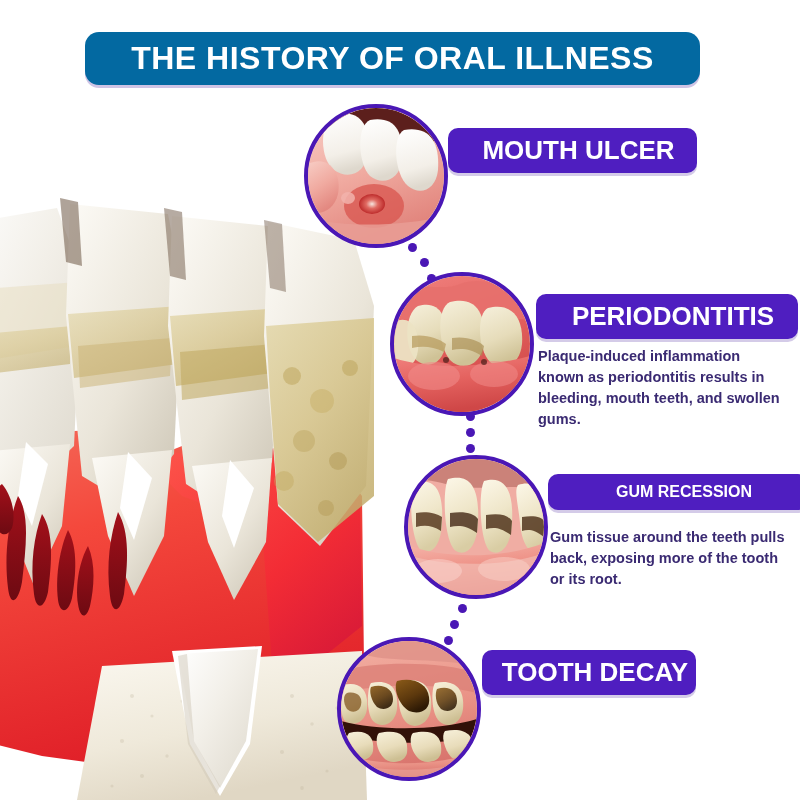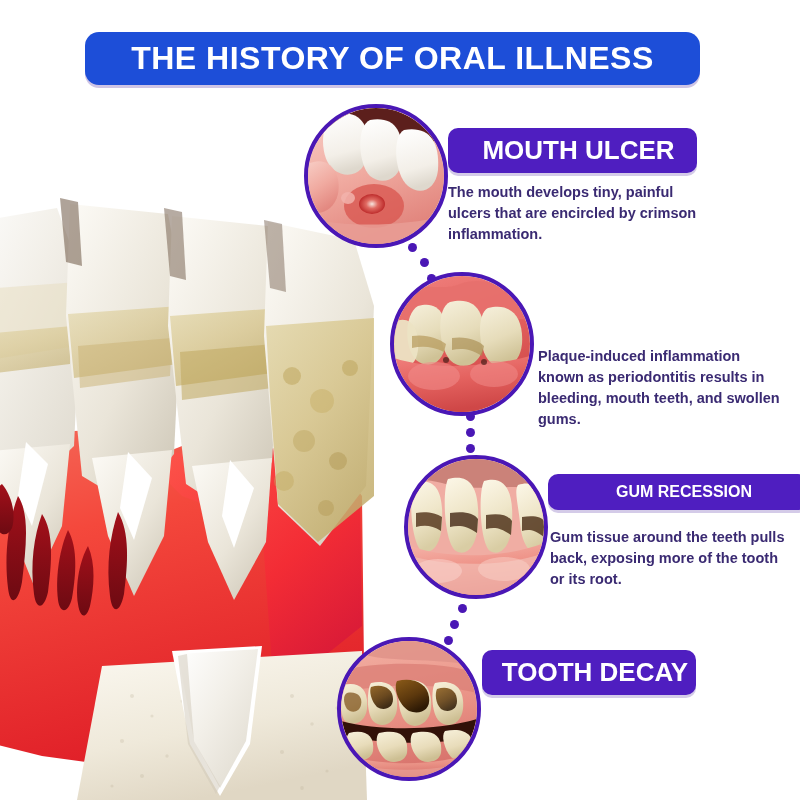--- a/index.html
+++ b/index.html
@@ -4,21 +4,21 @@
 <style>
   html,body{margin:0;padding:0;background:#ffffff;}
   body{width:800px;height:800px;position:relative;overflow:hidden;
        font-family:"Liberation Sans","DejaVu Sans",sans-serif;}
 
   #canvas{position:absolute;left:0;top:0;width:800px;height:800px;background:#fff;}
 
   
   .title-banner{
     position:absolute;left:85px;top:32px;width:615px;height:53px;
-    background:#1d4ed8;border-radius:14px 14px 14px 14px;
+    background:#0369a1;border-radius:14px 14px 14px 14px;
     box-shadow:0 3px 0 rgba(60,20,150,.25);
   }
   .title-banner .txt{
     position:absolute;left:0;top:0;width:100%;height:100%;
     display:flex;align-items:center;justify-content:center;
     color:#ffffff;font-weight:bold;font-size:32px;letter-spacing:.5px;
     white-space:nowrap;
   }
 
   
@@ -207,21 +207,20 @@
         <ellipse cx="40" cy="90" rx="7" ry="6" fill="#f2b3ab" opacity=".85"></ellipse>
         <path d="M0 110 C40 120 96 118 136 108 V136 H0 Z" fill="#e99d95" opacity=".85"></path>
       </svg>
     </div>
   </div>
 
   <div class="badge" style="left:448px;top:128px;width:237px;height:45px;font-size:26px;">
     <span>MOUTH ULCER</span>
   </div>
 
-  <div class="body-text" style="left:448px;top:182px;width:256px;">The mouth develops tiny, painful ulcers that are encircled by crimson inflammation.</div>
 
   <div class="dot" style="left:408px;top:243px;width:9px;height:9px;"></div>
   <div class="dot" style="left:420px;top:258px;width:9px;height:9px;"></div>
   <div class="dot" style="left:427px;top:274px;width:9px;height:9px;"></div>
   <div class="dot" style="left:430px;top:290px;width:9px;height:9px;"></div>
 
   <div class="photo" style="left:390px;top:272px;width:136px;height:136px;">
     <div class="inner">
       <svg width="136" height="136" viewBox="0 0 136 136">
         <defs>
@@ -246,20 +245,23 @@
         <path d="M58 62 C72 60 84 64 90 70 L88 80 C76 72 66 72 58 74 Z" fill="#a98e52" opacity=".65"></path>
         <path d="M0 82 C36 94 92 92 136 80 V136 H0 Z" fill="url(#pd-gum)"></path>
         <ellipse cx="40" cy="100" rx="26" ry="14" fill="#f08b88" opacity=".6"></ellipse>
         <ellipse cx="100" cy="98" rx="24" ry="13" fill="#f08b88" opacity=".55"></ellipse>
         <circle cx="52" cy="84" r="3" fill="#5a2520" opacity=".8"></circle>
         <circle cx="90" cy="86" r="3" fill="#5a2520" opacity=".8"></circle>
       </svg>
     </div>
   </div>
 
+  <div class="badge" style="left:536px;top:294px;width:250px;height:45px;font-size:26px;">
+    <span>PERIODONTITIS</span>
+  </div>
 
   <div class="body-text" style="left:538px;top:346px;width:248px;">Plaque-induced inflammation known as periodontitis results in bleeding, mouth teeth, and swollen gums.</div>
 
   <div class="dot" style="left:466px;top:412px;width:9px;height:9px;"></div>
   <div class="dot" style="left:466px;top:428px;width:9px;height:9px;"></div>
   <div class="dot" style="left:466px;top:444px;width:9px;height:9px;"></div>
   <div class="dot" style="left:466px;top:460px;width:9px;height:9px;"></div>
 
   <div class="photo" style="left:404px;top:455px;width:136px;height:136px;">
     <div class="inner">

